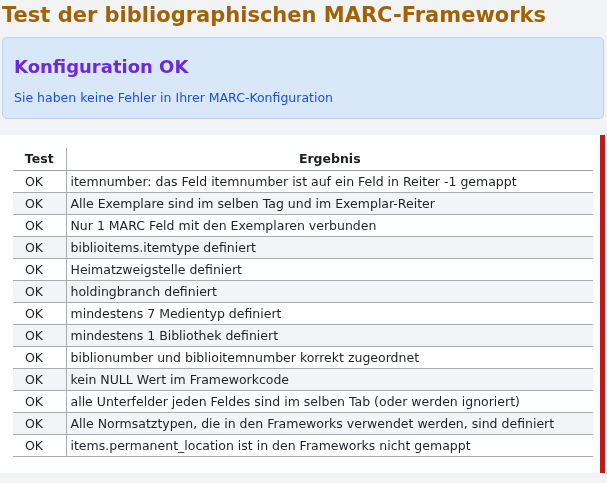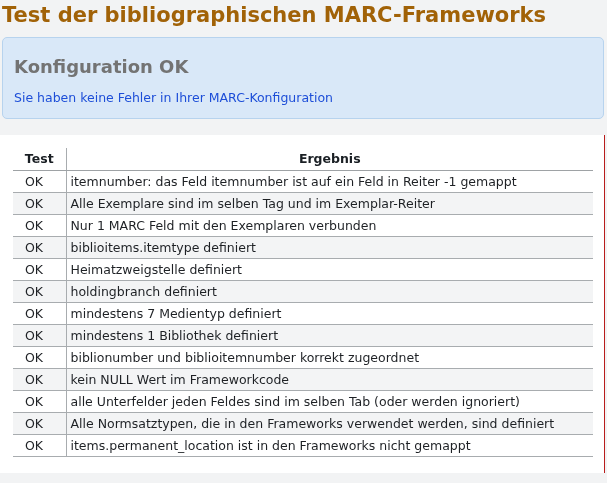--- a/index.html
+++ b/index.html
@@ -17,29 +17,29 @@
   }
   .alert{
     margin:0 3px 16px 2px;
     background:#d9e8f8;
     border:1px solid #b7d3ee;
     border-radius:5px;
     padding:19px 11px 12px 11px;
     box-sizing:border-box;
   }
   .alert h2{
-    margin:0;font-size:18px;line-height:20px;font-weight:bold;color:#737373;
+    margin:0;font-size:18px;line-height:20px;font-weight:bold;color:#6d28d9;
   }
   .alert p{
     margin:13px 0 0 0;font-size:12.5px;line-height:16px;color:#1d4ed8;
   }
   .page-section{
     background:#ffffff;
     width:605px;height:338px;
-    border-right:1px solid #b91c1c;
+    border-right:5px solid #b91c1c;
     box-sizing:border-box;
     padding:13px 12px 0 13px;
   }
   table.test-table{
     border-collapse:collapse;
     width:580px;
     table-layout:fixed;
     font-size:12.5px;
     color:#1e2125;
   }

